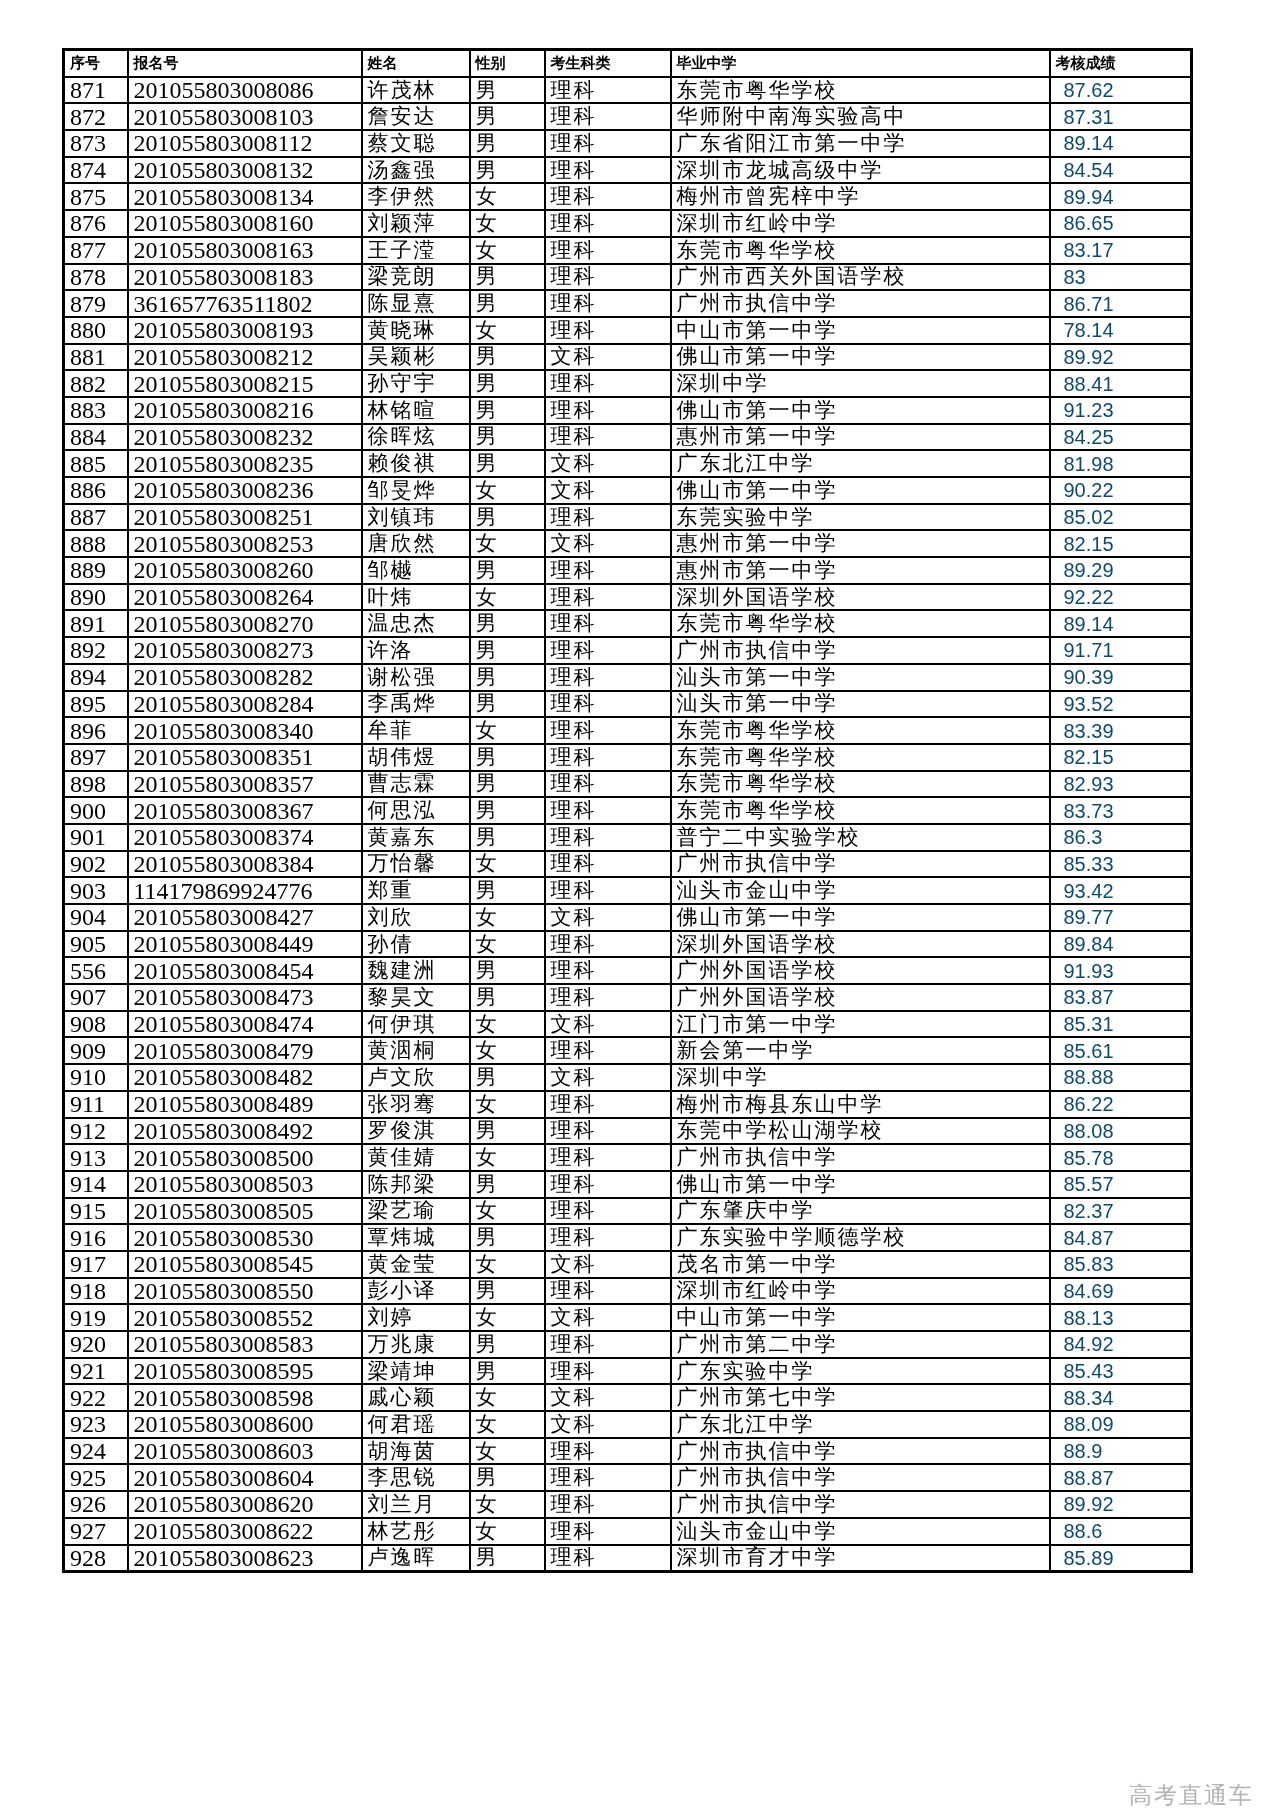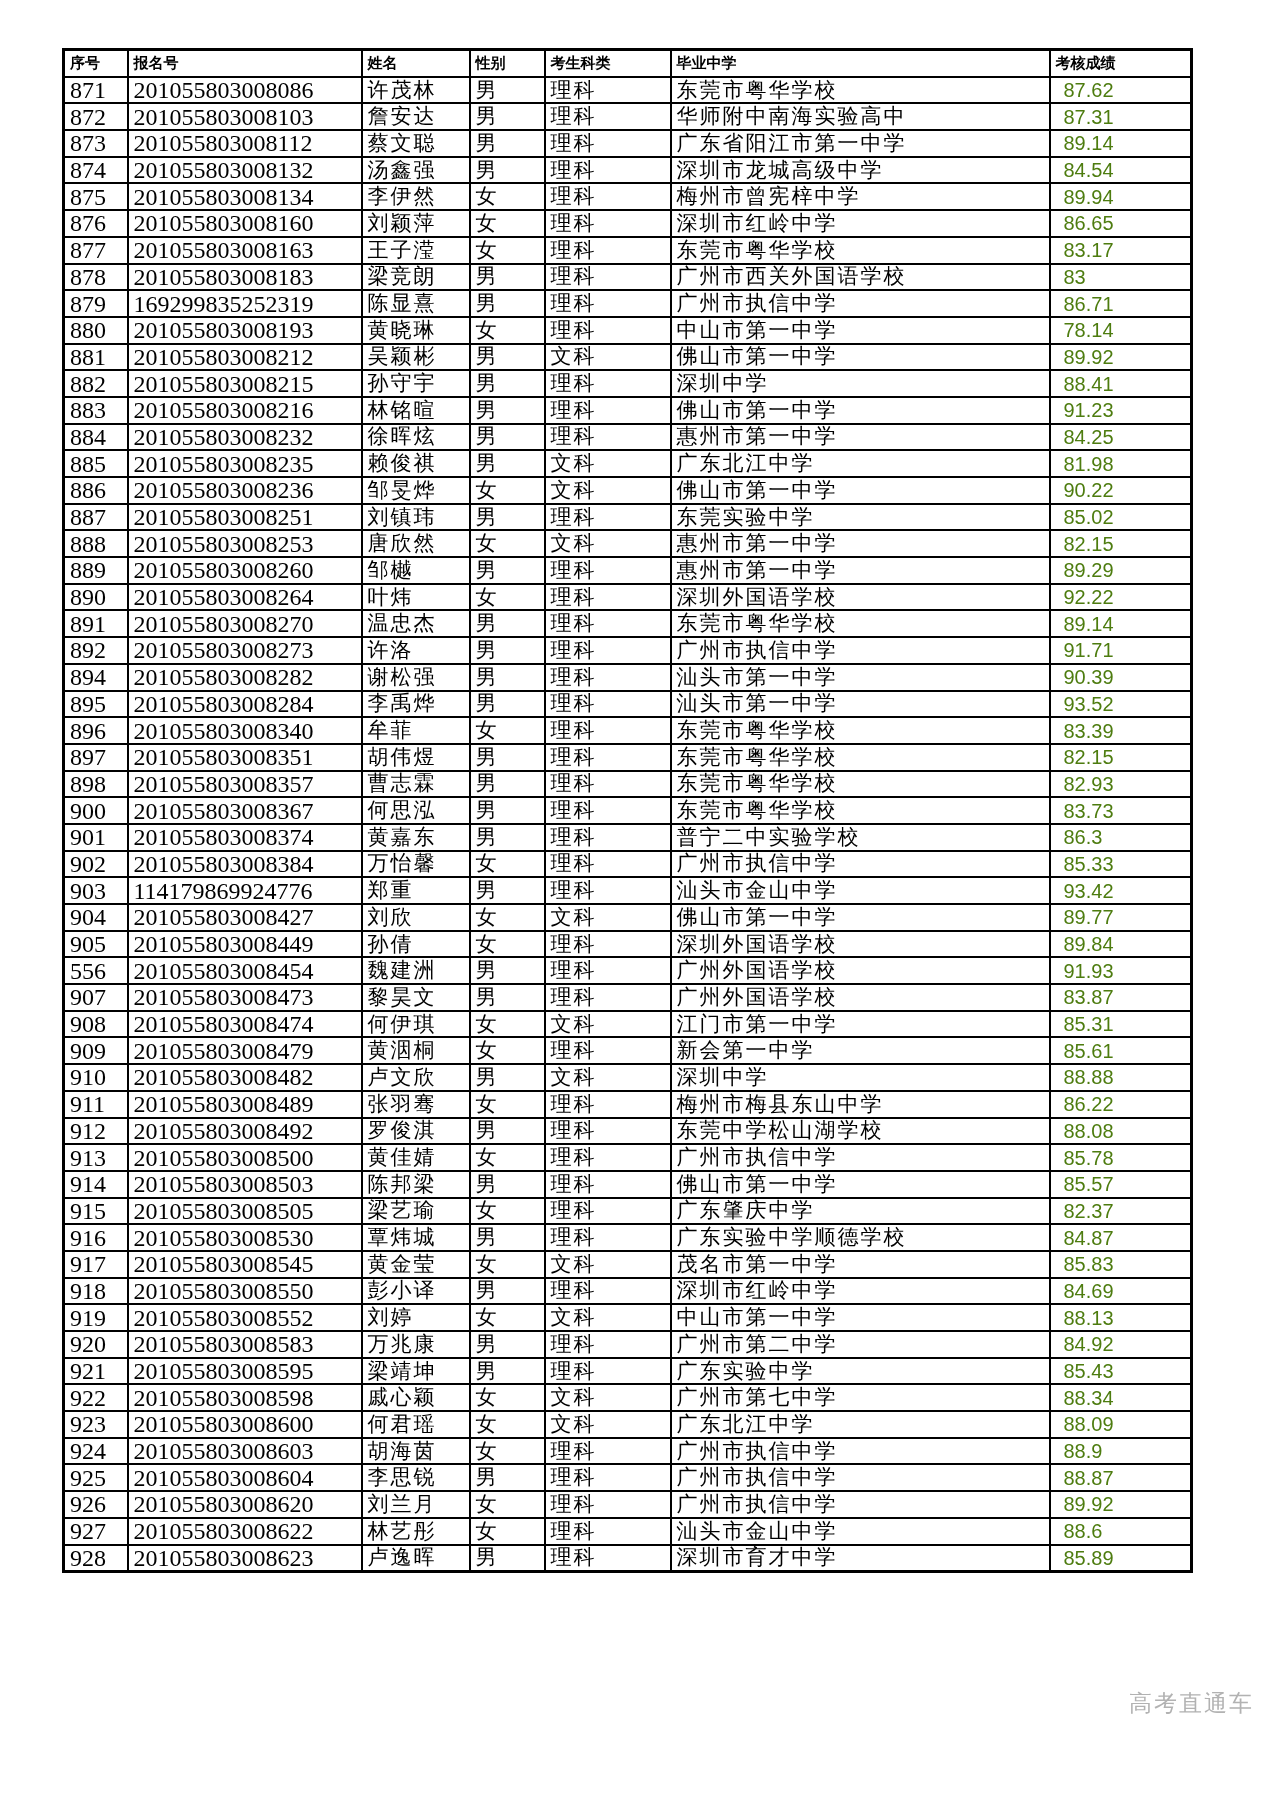--- a/index.html
+++ b/index.html
@@ -40,35 +40,35 @@
   }
   td.c-cn{
     font-size:21px;
     color:#000;
     font-family:"Liberation Serif", serif;
     letter-spacing:2px;
   }
   td.c-score{
     font-family:"Liberation Sans", sans-serif;
     font-size:20px;
-    color:#4d7c0f;
+    color:#0c4a6e;
     letter-spacing:0px;
     padding-left:13px;
   }
   col.w-index{width:64px;}
   col.w-reg{width:234px;}
   col.w-name{width:108px;}
   col.w-gender{width:75px;}
   col.w-cat{width:126px;}
   col.w-school{width:379px;}
   col.w-score{width:142px;}
   .watermark{
     position:absolute;
     right:26px;
-    top:1688px;
+    top:1780px;
     font-size:23px;
     color:#b2b2b2;
     font-family:Liberation Sans, sans-serif;
     letter-spacing:2px;
   }
 </style>
 </head>
 <body>
 
 <table class="score-table">
@@ -160,21 +160,21 @@
         <td class="c-index">878</td>
         <td class="c-reg">201055803008183</td>
         <td class="c-cn">梁竞朗</td>
         <td class="c-cn">男</td>
         <td class="c-cn">理科</td>
         <td class="c-cn">广州市西关外国语学校</td>
         <td class="c-score">83</td>
       </tr>
       <tr>
         <td class="c-index">879</td>
-        <td class="c-reg">169299835252319</td>
+        <td class="c-reg">361657763511802</td>
         <td class="c-cn">陈显熹</td>
         <td class="c-cn">男</td>
         <td class="c-cn">理科</td>
         <td class="c-cn">广州市执信中学</td>
         <td class="c-score">86.71</td>
       </tr>
       <tr>
         <td class="c-index">880</td>
         <td class="c-reg">201055803008193</td>
         <td class="c-cn">黄晓琳</td>

